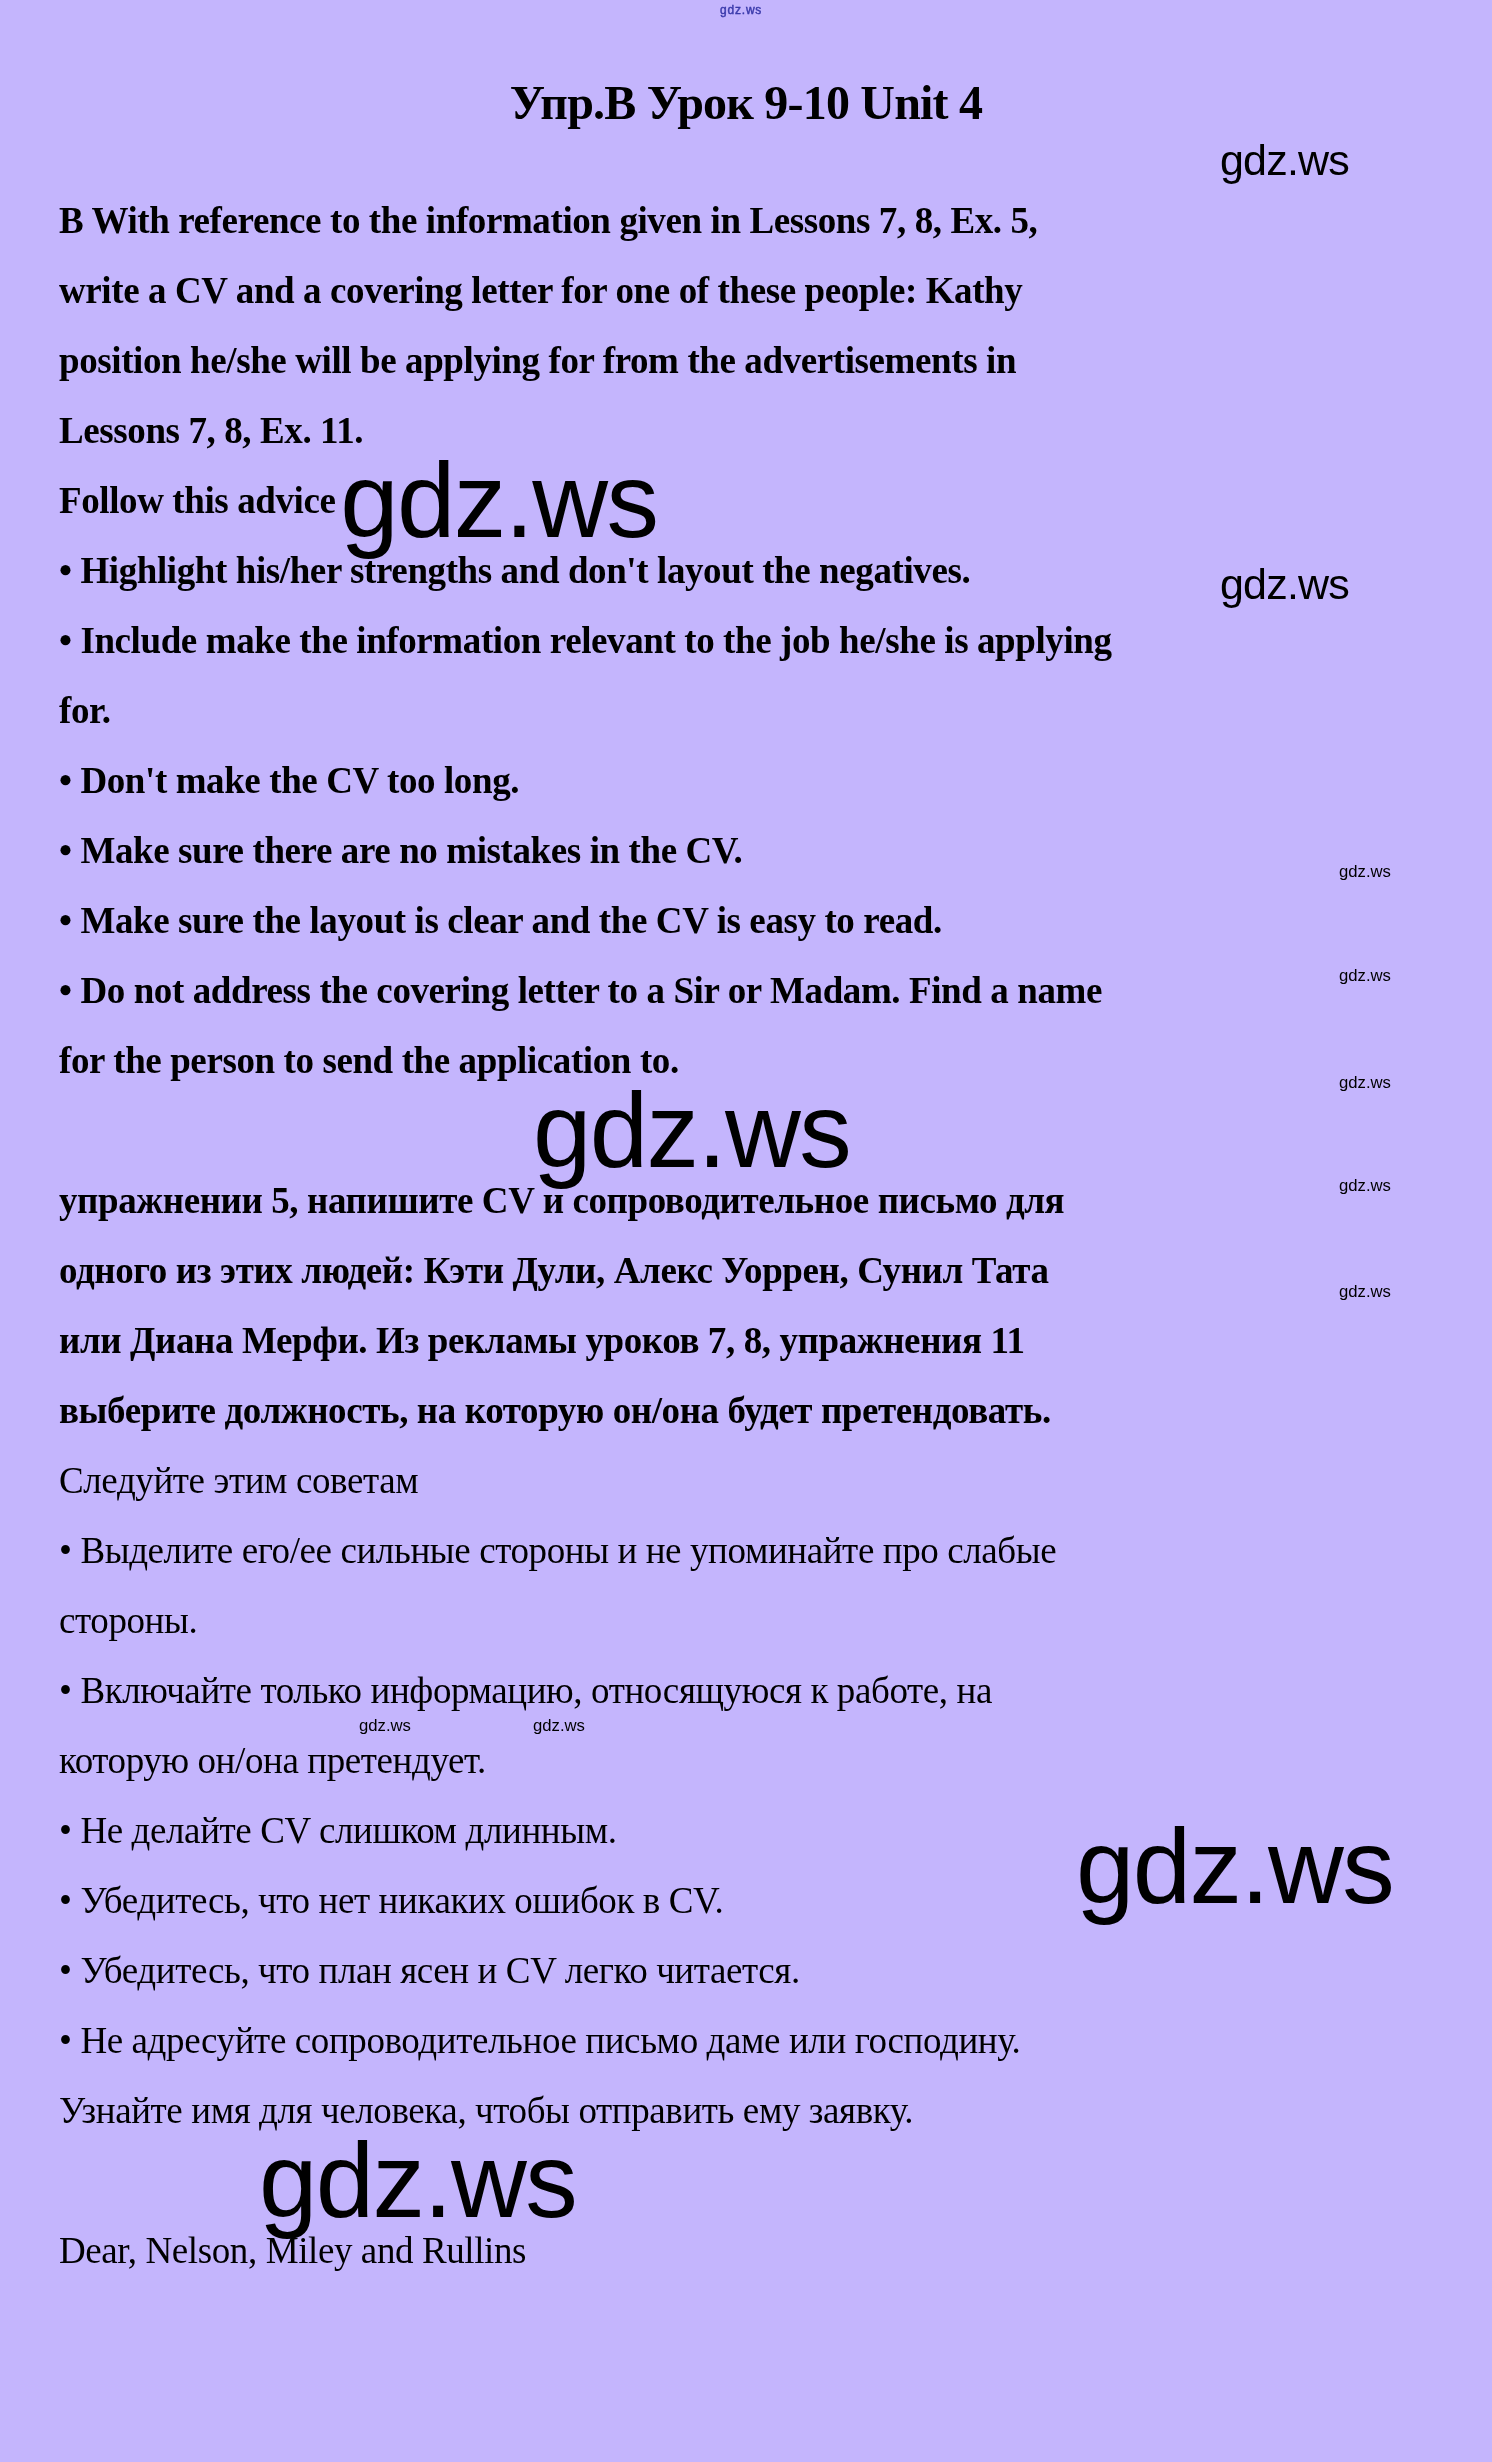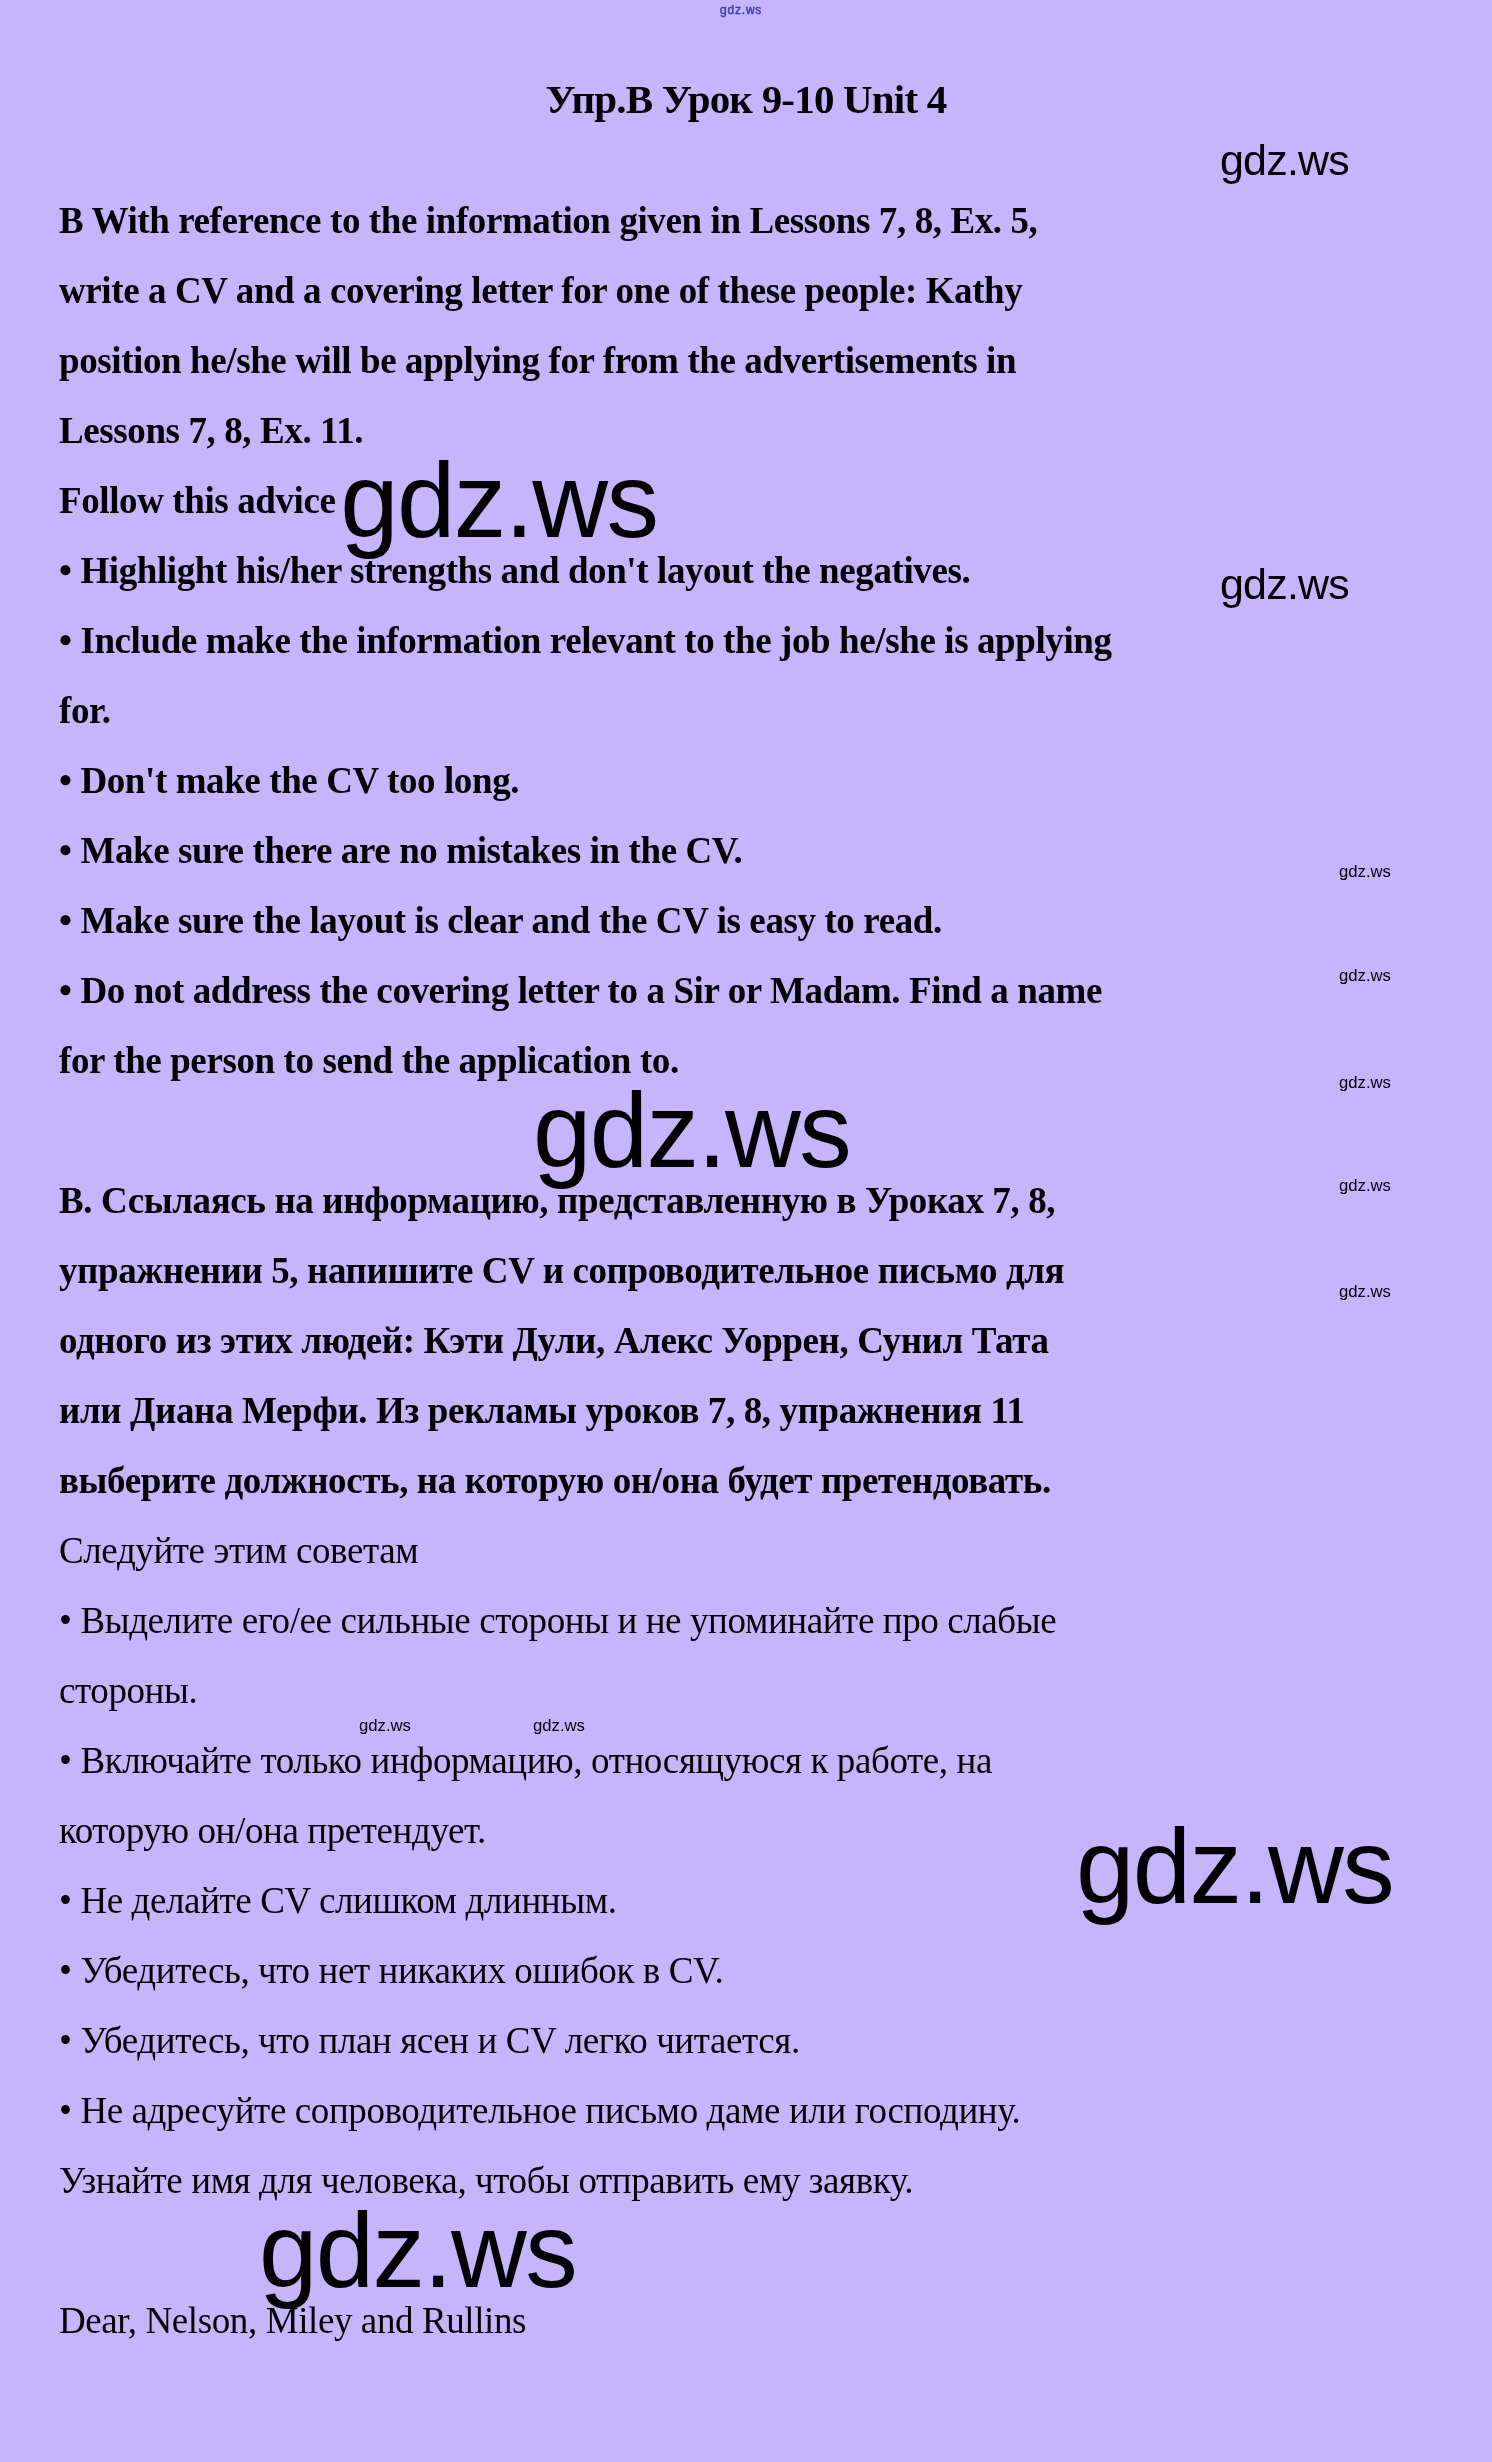--- a/index.html
+++ b/index.html
@@ -11,21 +11,21 @@
     font-family: "Liberation Serif", serif;
     color: #000000;
     overflow: hidden;
   }
   .title {
     position: absolute;
     top: 75px;
     left: 0;
     width: 100%;
     text-align: center;
-    font-size: 41px;
+    font-size: 48px;
     font-weight: bold;
     letter-spacing: -0.8px;
     white-space: nowrap;
   }
   .flow {
     position: absolute;
     left: 59px;
     top: 186px;
     width: 1420px;
     font-size: 37px;
@@ -122,21 +122,20 @@
     <div class="line b">• Include make the information relevant to the job he/she is applying</div>
     <div class="line b">for.</div>
     <div class="line b">• Don't make the CV too long.</div>
     <div class="line b">• Make sure there are no mistakes in the CV.</div>
     <div class="line b">• Make sure the layout is clear and the CV is easy to read.</div>
     <div class="line b">• Do not address the covering letter to a Sir or Madam. Find a name</div>
     <div class="line b">for the person to send the application to.</div>
 
     <div class="wm wm-line wm-line-center">gdz.ws</div>
 
-    <div class="line b">В. Ссылаясь на информацию, представленную в Уроках 7, 8,</div>
     <div class="line b">упражнении 5, напишите CV и сопроводительное письмо для</div>
     <div class="line b">одного из этих людей: Кэти Дули, Алекс Уоррен, Сунил Тата</div>
     <div class="line b">или Диана Мерфи. Из рекламы уроков 7, 8, упражнения 11</div>
     <div class="line b">выберите должность, на которую он/она будет претендовать.</div>
 
     <div class="line">Следуйте этим советам</div>
 
     <div class="line">• Выделите его/ее сильные стороны и не упоминайте про слабые</div>
     <div class="line">стороны.</div>
     <div class="line">• Включайте только информацию, относящуюся к работе, на</div>

